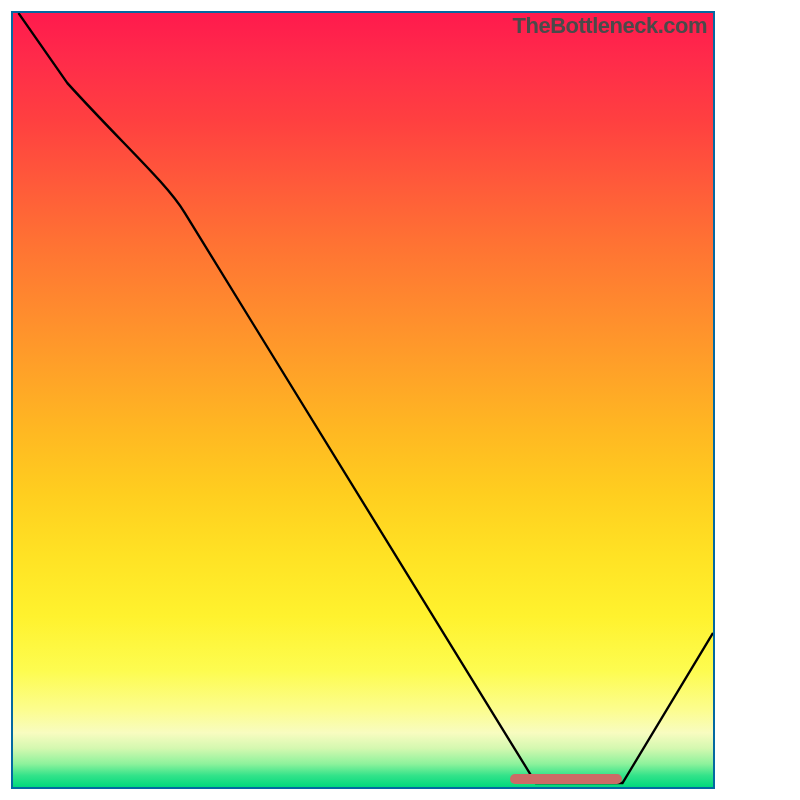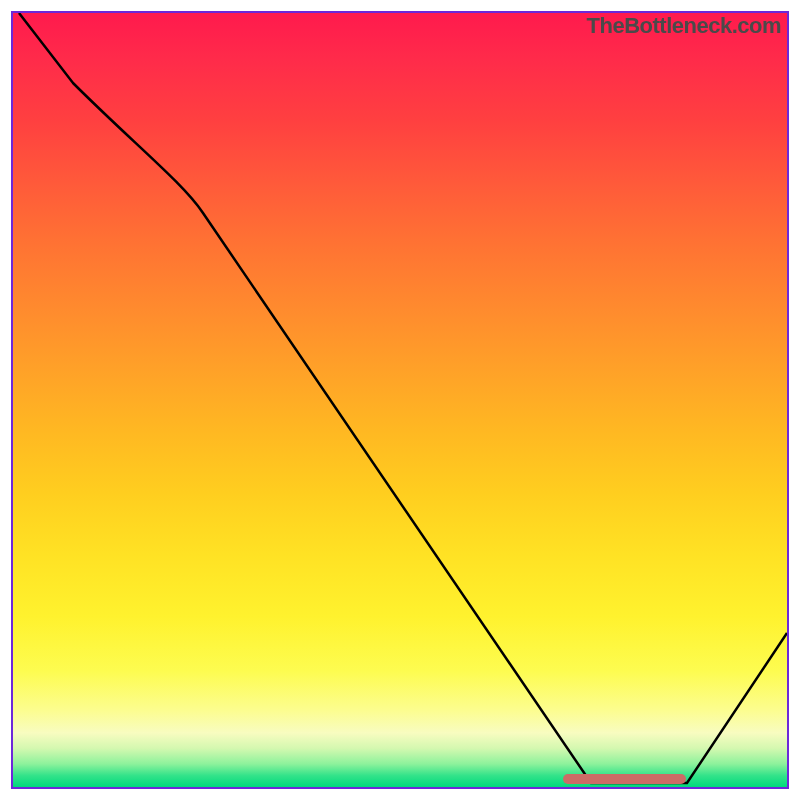--- a/index.html
+++ b/index.html
@@ -8,23 +8,23 @@
     width: 800px;
     height: 800px;
     background: #ffffff;
     font-family: Arial, Helvetica, sans-serif;
     position: relative;
   }
   .chart-container {
     position: absolute;
     left: 11px;
     top: 11px;
-    width: 778px;
+    width: 704px;
     height: 778px;
-    border: 2px solid #6d28d9;
+    border: 2px solid #0369a1;
     box-sizing: border-box;
     overflow: hidden;
   }
   .gradient-bg {
     position: absolute;
     inset: 0;
     background: linear-gradient(to bottom,
       #ff1a4d 0%,
       #ff2b4a 6%,
       #ff4040 14%,

